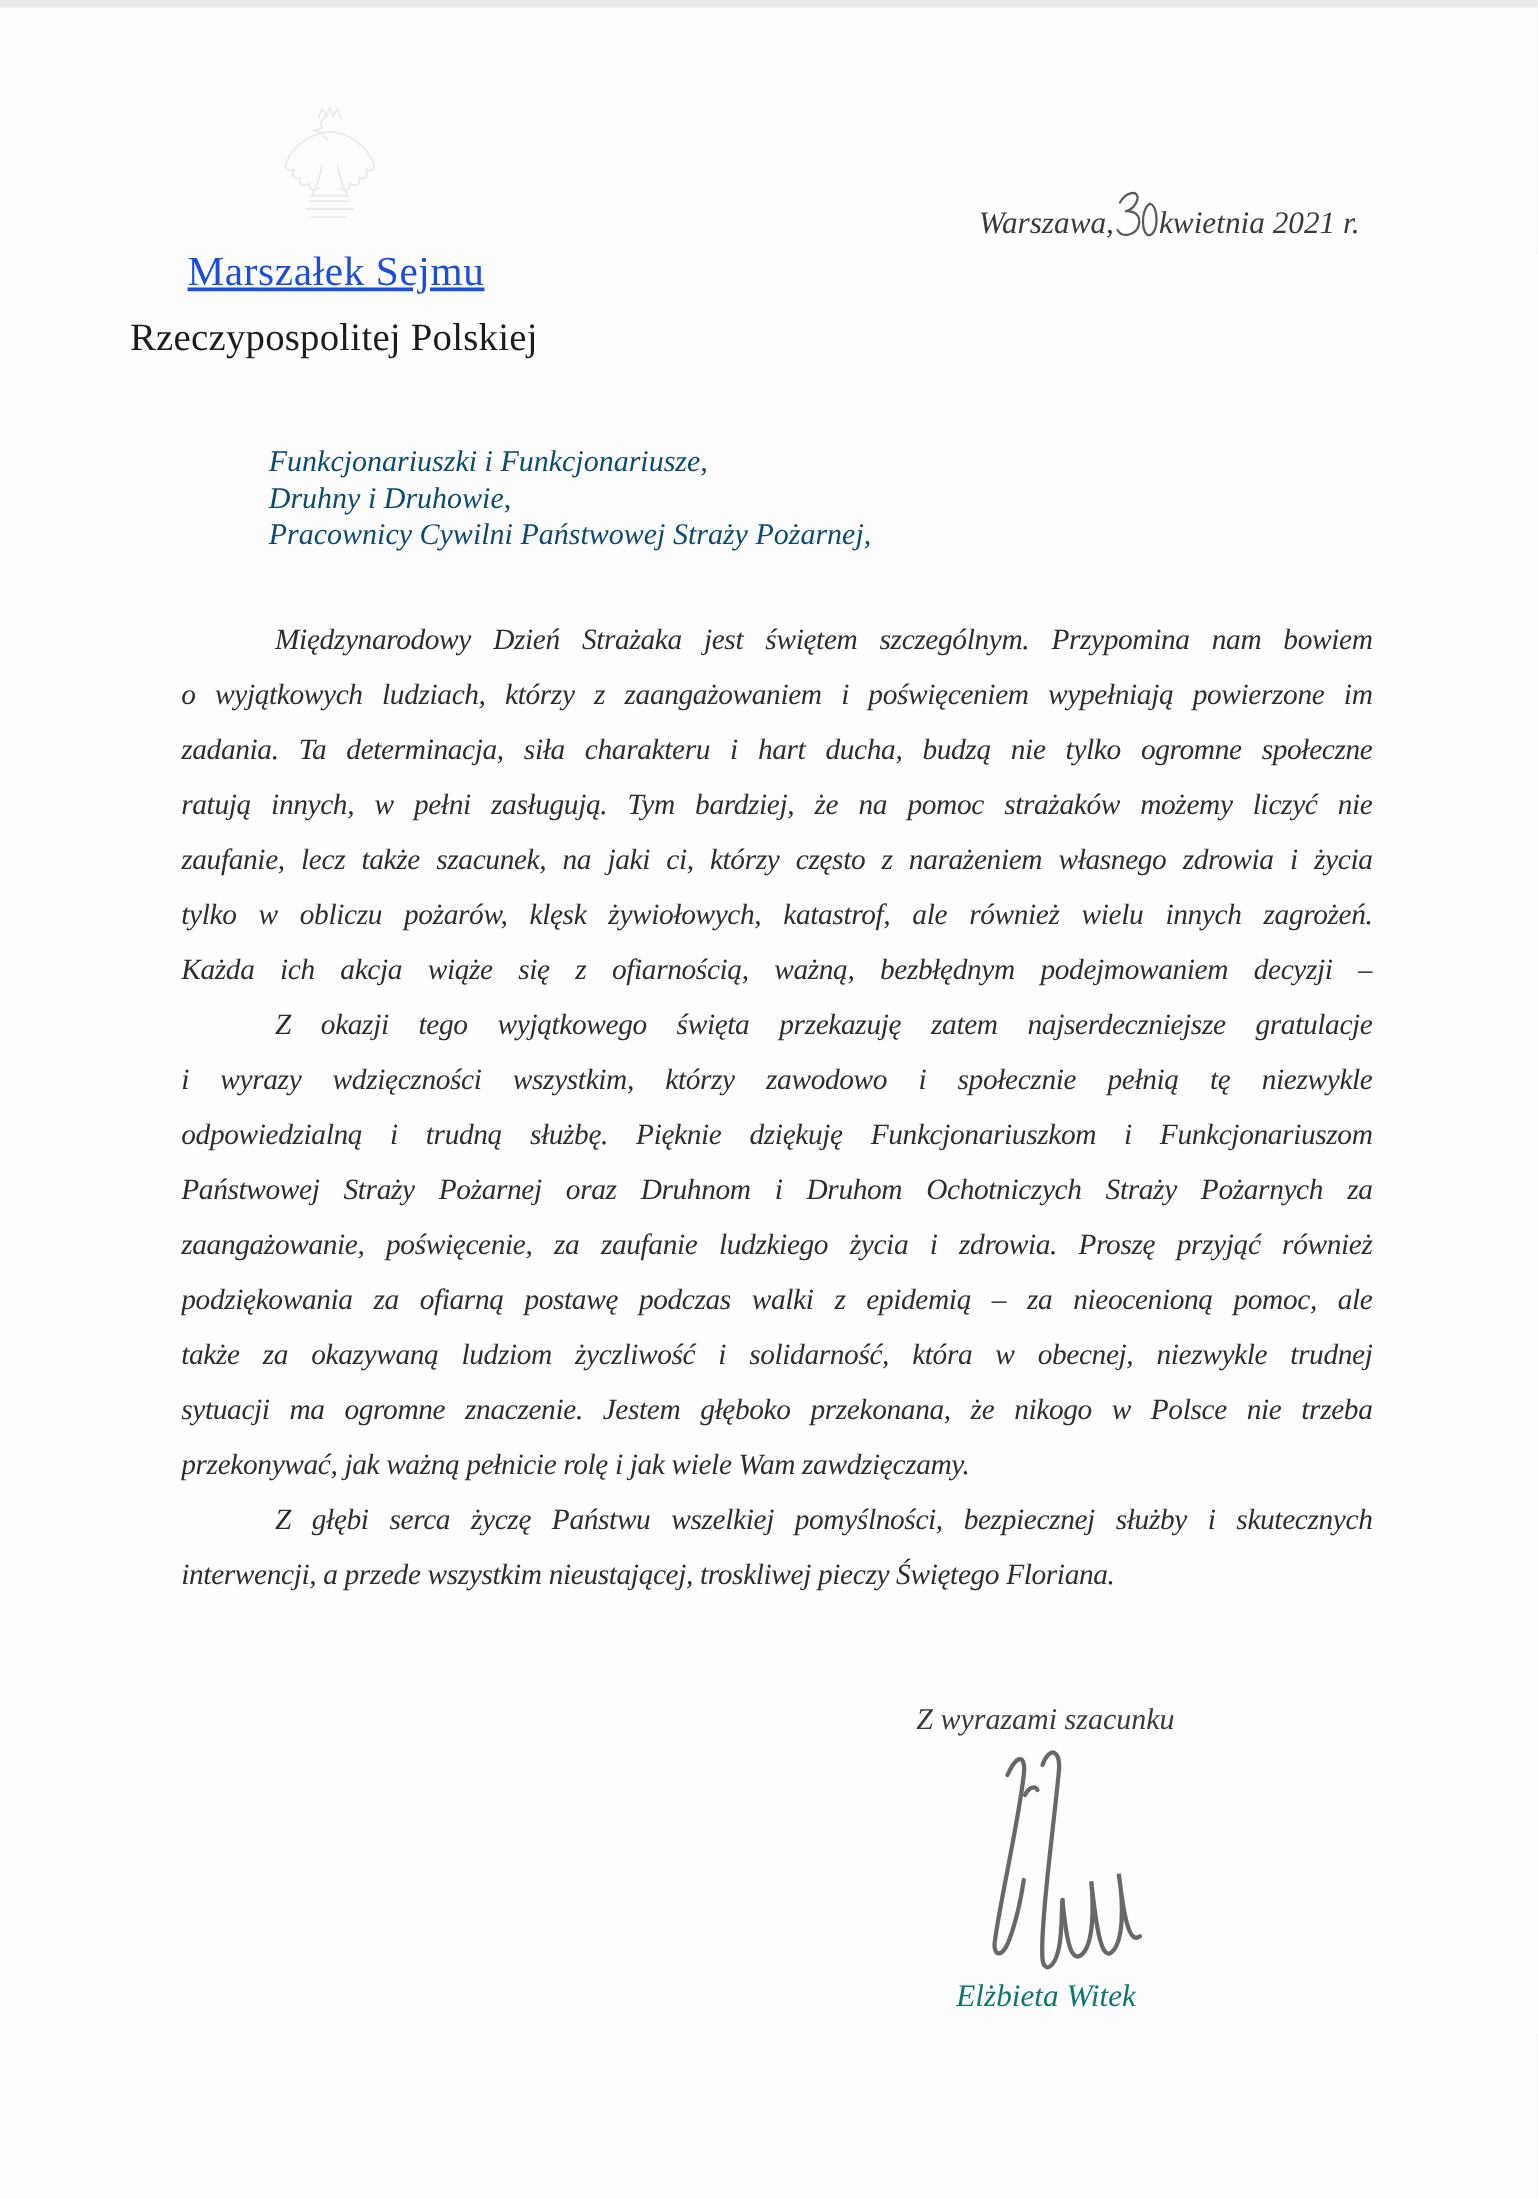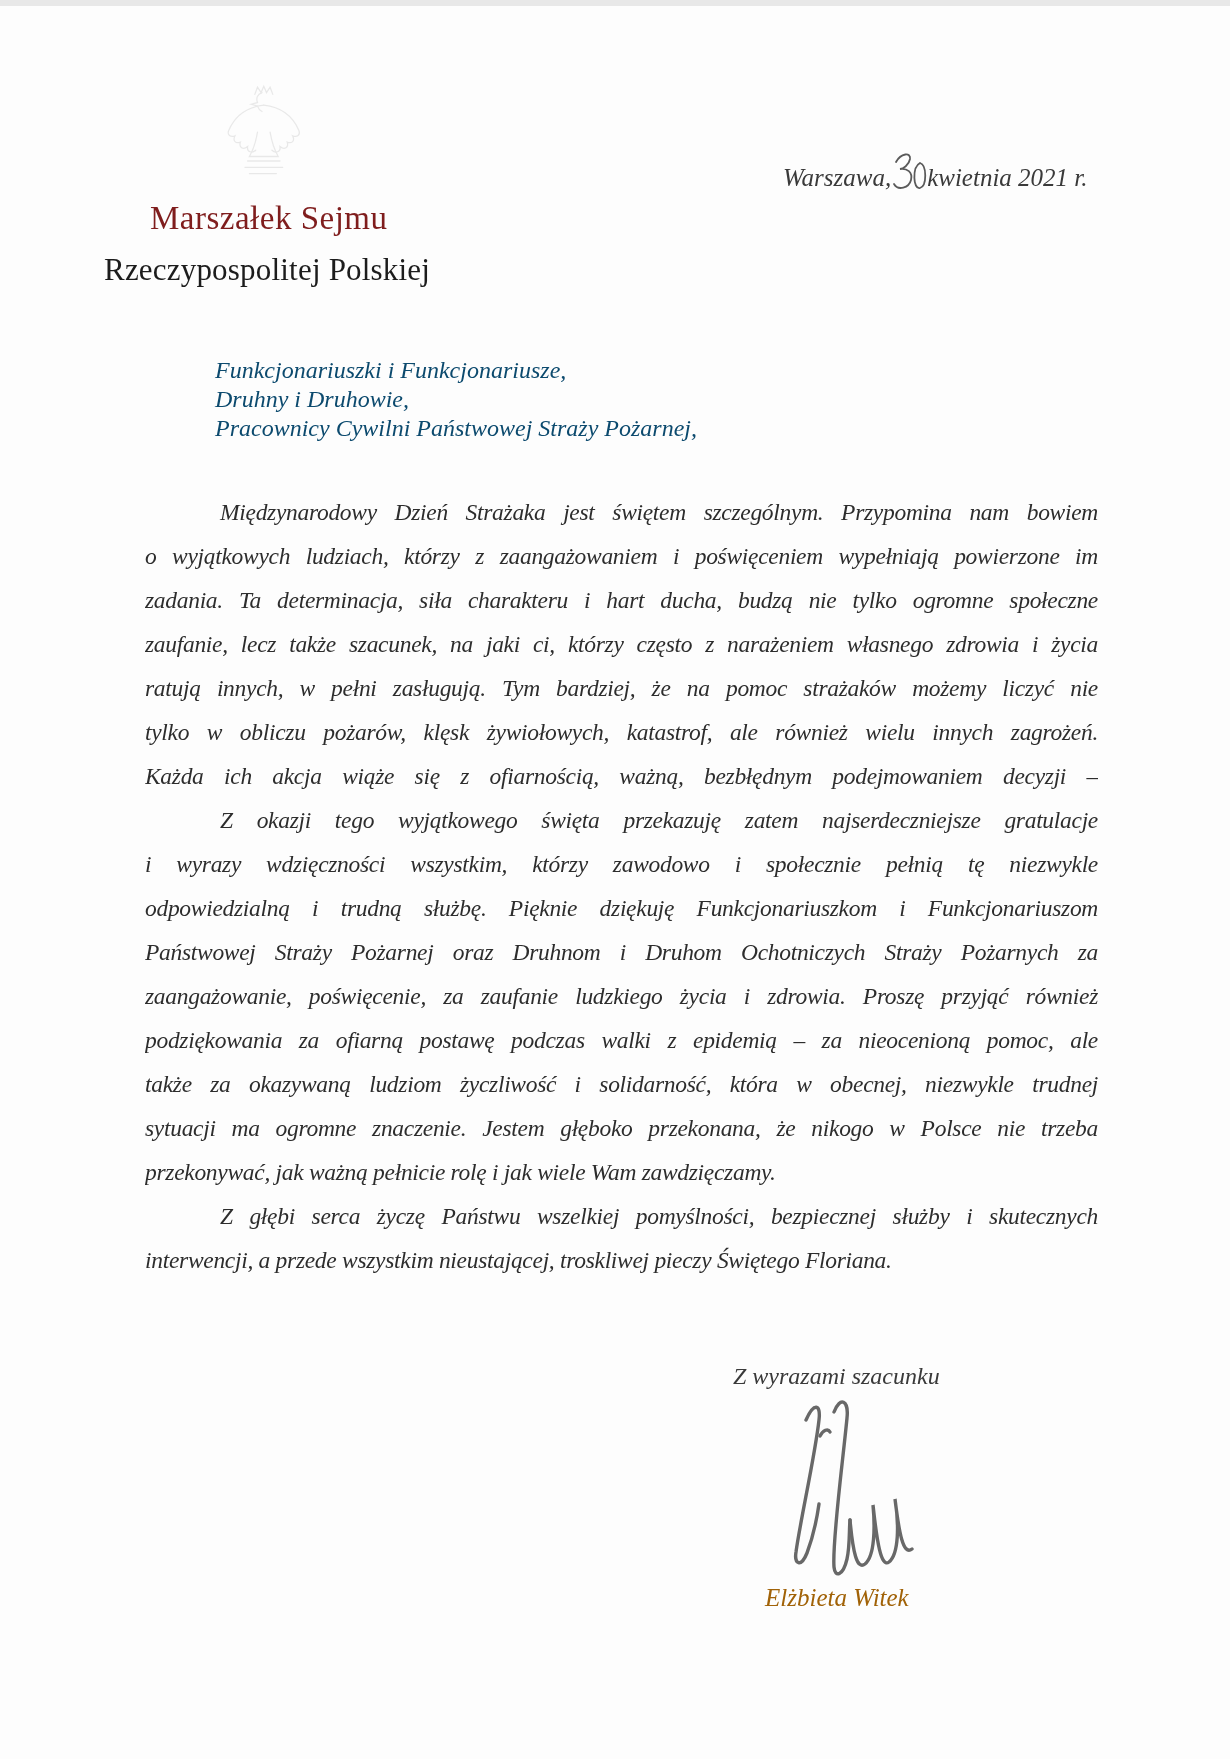--- a/index.html
+++ b/index.html
@@ -14,33 +14,33 @@
   }
   
   .emblem{position:absolute;left:208px;top:74px;width:108px;height:108px;opacity:.20;}
   
   .date-line{
     position:absolute;left:783px;top:146px;
     font-style:italic;font-size:25px;color:#3a3a3a;white-space:nowrap;
   }
   .handwritten-day{display:inline-block;vertical-align:-8px;margin:0 -1px 0 -1px;}
   
-  .lh1{position:absolute;left:150px;top:194px;font-size:33px;letter-spacing:.5px;color:#7f1d1d;white-space:nowrap;}
+  .lh1{position:absolute;left:150px;top:194px;font-size:33px;letter-spacing:.5px;color:#1d4ed8;white-space:nowrap;text-decoration:underline;}
   .lh2{position:absolute;left:104px;top:246px;font-size:31px;letter-spacing:.2px;color:#1c1c1c;white-space:nowrap;}
   
   .recipients{position:absolute;left:215px;top:350px;font-style:italic;font-size:24px;line-height:29px;color:#0c4a6e;}
   
   .body-block{position:absolute;left:145px;top:484px;width:953px;font-style:italic;font-size:23.5px;letter-spacing:-.3px;color:#2d2d2d;}
   .line{height:44px;line-height:44px;overflow:hidden;text-align:justify;text-align-last:justify;font-style:italic;}
   .line.indent{text-indent:75px;}
   .line.last{text-align-last:left;}
   
   .closing{position:absolute;left:733px;top:1357px;font-style:italic;font-size:24px;color:#3a3a3a;white-space:nowrap;}
   .signature{position:absolute;left:776px;top:1394px;width:142px;height:200px;z-index:3;}
-  .signer{position:absolute;left:765px;top:1578px;font-style:italic;font-size:25px;color:#a16207;white-space:nowrap;}
+  .signer{position:absolute;left:765px;top:1578px;font-style:italic;font-size:25px;color:#0f766e;white-space:nowrap;}
 </style>
 </head>
 <body>
 
 <div class="page">
 
   <svg class="emblem" viewBox="0 0 120 120" fill="none" stroke="#9a9a9a" stroke-width="1.4" stroke-linecap="round">
     <path d="M52 16 l3-8 4 6 3-7 3 7 4-6 3 8"></path>
     <path d="M60 14 c-5 2 -7 6 -5 11 l-7 2 7 2 c1 3 3 5 5 6"></path>
     <path d="M62 28 C44 30 30 40 23 56 c-2 5 2 8 7 6 c-3 6 1 9 6 7 c-2 6 3 9 8 5 c-1 6 5 8 9 4"></path>
@@ -64,22 +64,22 @@
   <div class="recipients">
     <div>Funkcjonariuszki i Funkcjonariusze,</div>
     <div>Druhny i Druhowie,</div>
     <div>Pracownicy Cywilni Państwowej Straży Pożarnej,</div>
   </div>
 
   <div class="body-block">
       <div class="line indent">Międzynarodowy Dzień Strażaka jest świętem szczególnym. Przypomina nam bowiem</div>
       <div class="line">o wyjątkowych ludziach, którzy z zaangażowaniem i poświęceniem wypełniają powierzone im</div>
       <div class="line">zadania. Ta determinacja, siła charakteru i hart ducha, budzą nie tylko ogromne społeczne</div>
+      <div class="line">ratują innych, w pełni zasługują. Tym bardziej, że na pomoc strażaków możemy liczyć nie</div>
       <div class="line">zaufanie, lecz także szacunek, na jaki ci, którzy często z narażeniem własnego zdrowia i życia</div>
-      <div class="line">ratują innych, w pełni zasługują. Tym bardziej, że na pomoc strażaków możemy liczyć nie</div>
       <div class="line">tylko w obliczu pożarów, klęsk żywiołowych, katastrof, ale również wielu innych zagrożeń.</div>
       <div class="line">Każda ich akcja wiąże się z ofiarnością, ważną, bezbłędnym podejmowaniem decyzji –</div>
       <div class="line indent">Z okazji tego wyjątkowego święta przekazuję zatem najserdeczniejsze gratulacje</div>
       <div class="line">i wyrazy wdzięczności wszystkim, którzy zawodowo i społecznie pełnią tę niezwykle</div>
       <div class="line">odpowiedzialną i trudną służbę. Pięknie dziękuję Funkcjonariuszkom i Funkcjonariuszom</div>
       <div class="line">Państwowej Straży Pożarnej oraz Druhnom i Druhom Ochotniczych Straży Pożarnych za</div>
       <div class="line">zaangażowanie, poświęcenie, za zaufanie ludzkiego życia i zdrowia. Proszę przyjąć również</div>
       <div class="line">podziękowania za ofiarną postawę podczas walki z epidemią – za nieocenioną pomoc, ale</div>
       <div class="line">także za okazywaną ludziom życzliwość i solidarność, która w obecnej, niezwykle trudnej</div>
       <div class="line">sytuacji ma ogromne znaczenie. Jestem głęboko przekonana, że nikogo w Polsce nie trzeba</div>

